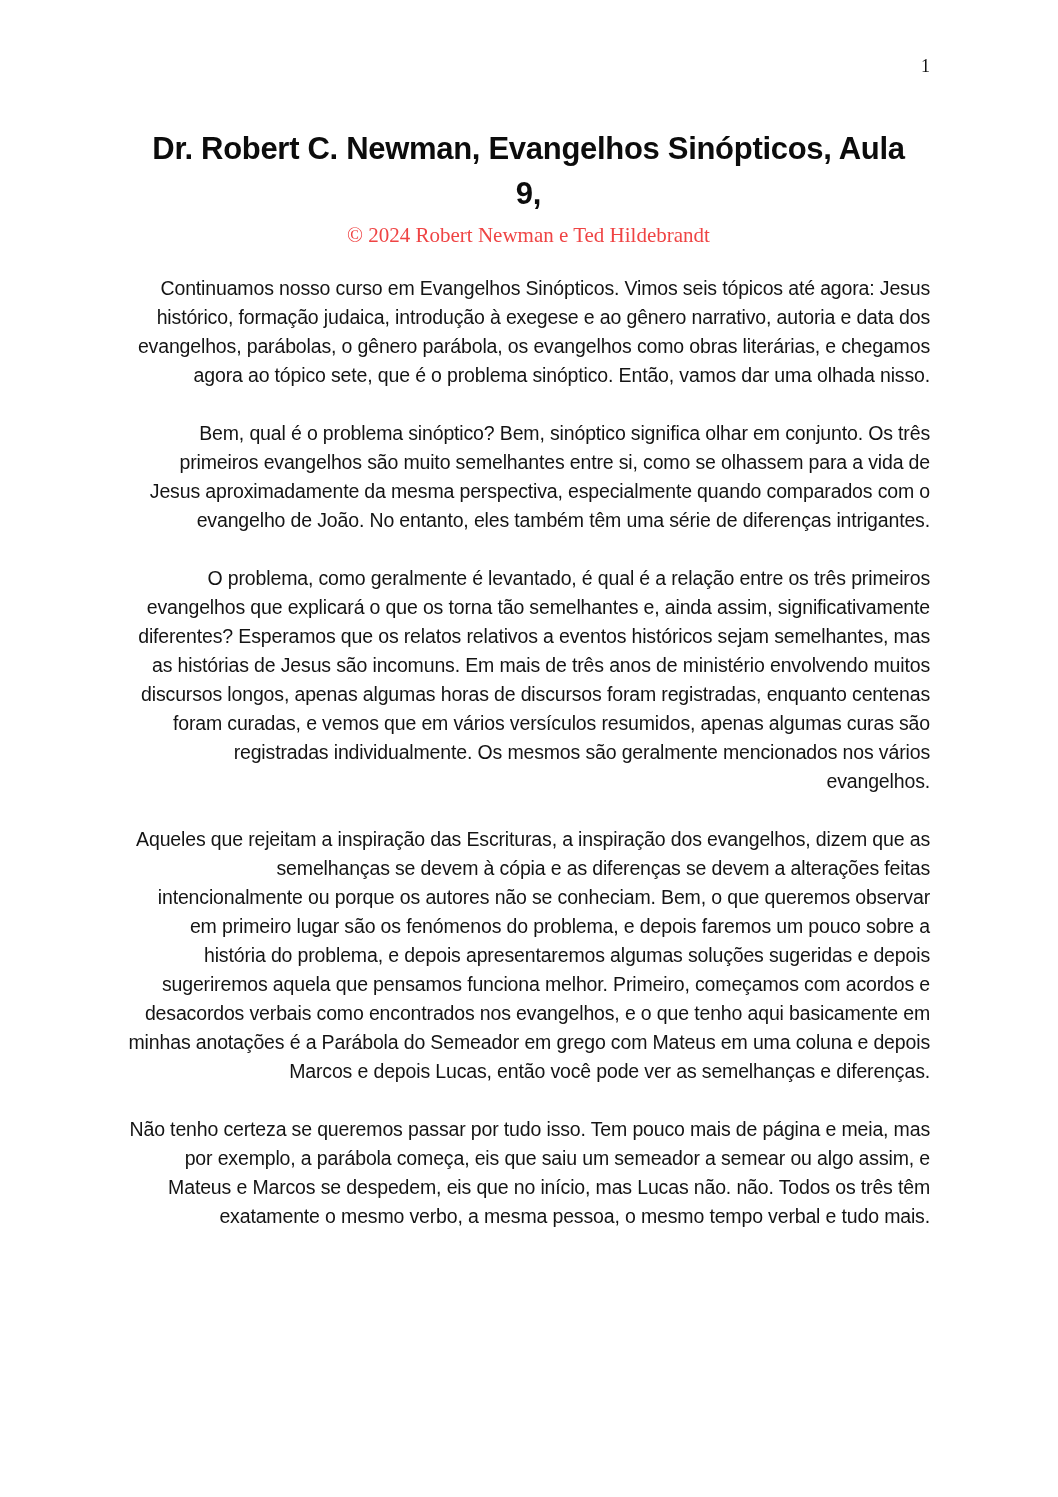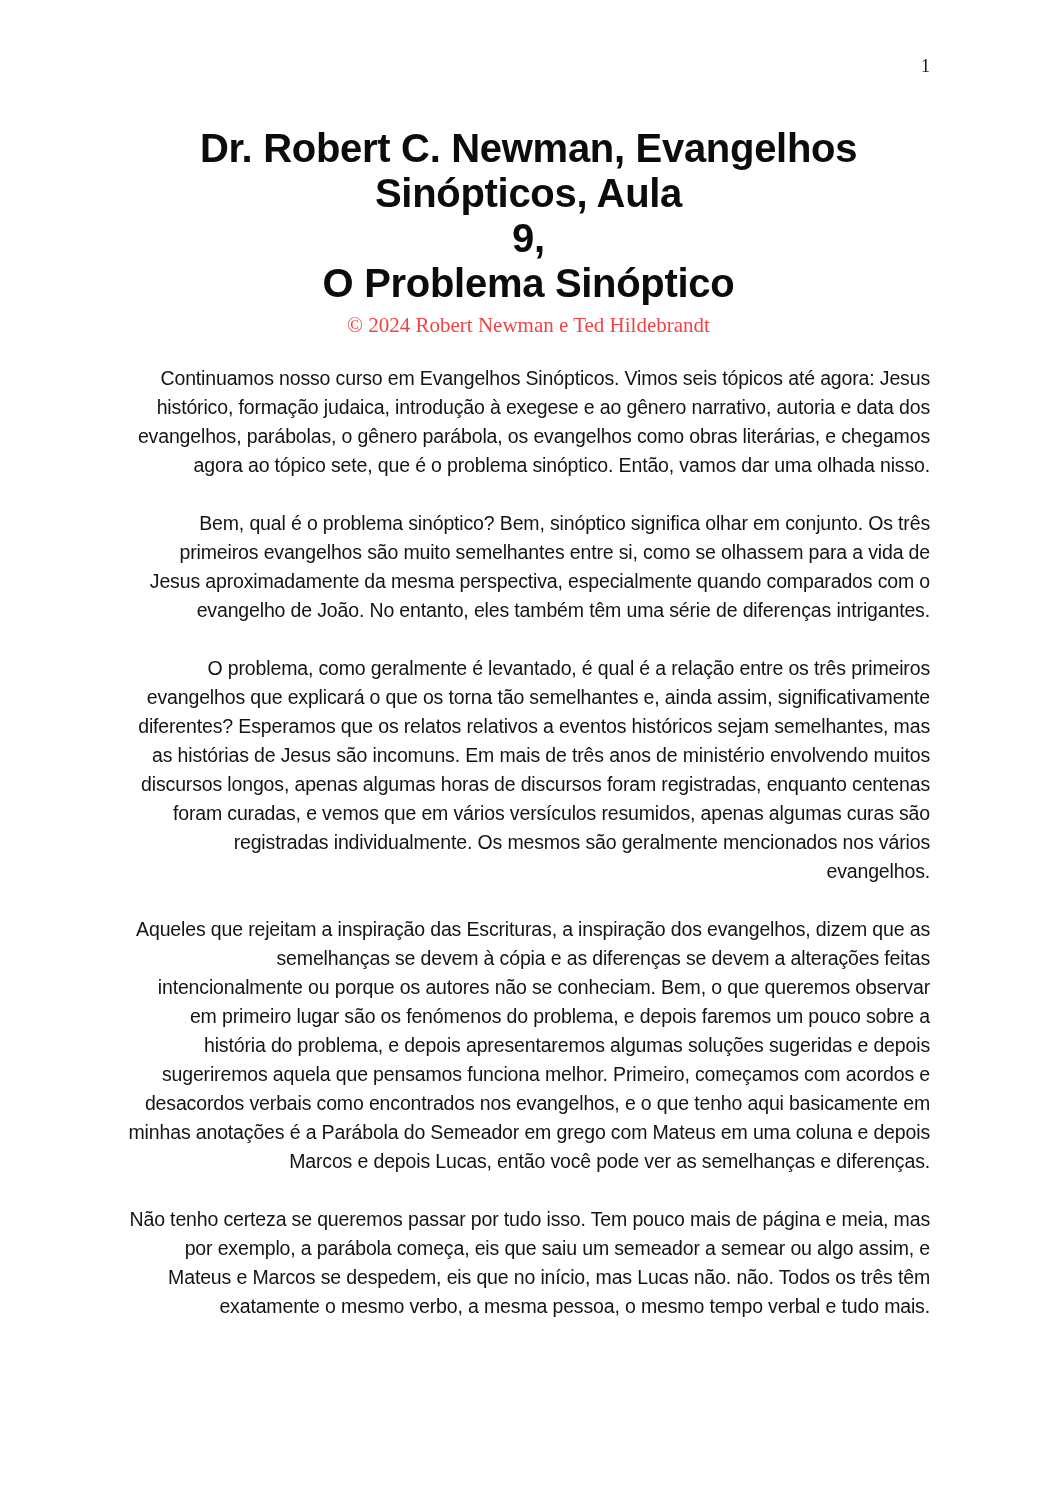--- a/index.html
+++ b/index.html
@@ -25,21 +25,21 @@
     font-family: "Liberation Serif", serif;
     font-size: 18px;
     line-height: 22px;
     color: #131313;
   }
   .doc-title {
     margin: 70px 0 0 0;
     text-align: center;
     font-family: "Liberation Sans", sans-serif;
     font-weight: 700;
-    font-size: 40px;
+    font-size: 31px;
     line-height: 45px;
     letter-spacing: -0.3px;
     color: #0c0c0c;
   }
   .doc-title .tline {
     display: block;
   }
   .copyright {
     margin-top: 5px;
     text-align: center;
@@ -65,21 +65,20 @@
 <body>
 
 <div class="page">
 
   <div class="page-number">1</div>
 
   <header>
     <h1 class="doc-title">
       <span class="tline">Dr. Robert C. Newman, Evangelhos Sinópticos, Aula</span>
       <span class="tline">9,</span>
-      <span class="tline">O Problema Sinóptico</span>
     </h1>
     <div class="copyright">© 2024 Robert Newman e Ted Hildebrandt</div>
   </header>
 
   <main class="body-text">
     <p>Continuamos nosso curso em Evangelhos Sinópticos. Vimos seis tópicos até agora: Jesus histórico, formação judaica, introdução à exegese e ao gênero narrativo, autoria e data dos evangelhos, parábolas, o gênero parábola, os evangelhos como obras literárias, e chegamos agora ao tópico sete, que é o problema sinóptico. Então, vamos dar uma olhada nisso.</p>
     <p>Bem, qual é o problema sinóptico? Bem, sinóptico significa olhar em conjunto. Os três primeiros evangelhos são muito semelhantes entre si, como se olhassem para a vida de Jesus aproximadamente da mesma perspectiva, especialmente quando comparados com o evangelho de João. No entanto, eles também têm uma série de diferenças intrigantes.</p>
     <p>O problema, como geralmente é levantado, é qual é a relação entre os três primeiros evangelhos que explicará o que os torna tão semelhantes e, ainda assim, significativamente diferentes? Esperamos que os relatos relativos a eventos históricos sejam semelhantes, mas as histórias de Jesus são incomuns. Em mais de três anos de ministério envolvendo muitos discursos longos, apenas algumas horas de discursos foram registradas, enquanto centenas foram curadas, e vemos que em vários versículos resumidos, apenas algumas curas são registradas individualmente. Os mesmos são geralmente mencionados nos vários evangelhos.</p>
     <p>Aqueles que rejeitam a inspiração das Escrituras, a inspiração dos evangelhos, dizem que as semelhanças se devem à cópia e as diferenças se devem a alterações feitas intencionalmente ou porque os autores não se conheciam. Bem, o que queremos observar em primeiro lugar são os fenómenos do problema, e depois faremos um pouco sobre a história do problema, e depois apresentaremos algumas soluções sugeridas e depois sugeriremos aquela que pensamos funciona melhor. Primeiro, começamos com acordos e desacordos verbais como encontrados nos evangelhos, e o que tenho aqui basicamente em minhas anotações é a Parábola do Semeador em grego com Mateus em uma coluna e depois Marcos e depois Lucas, então você pode ver as semelhanças e diferenças.</p>
     <p>Não tenho certeza se queremos passar por tudo isso. Tem pouco mais de página e meia, mas por exemplo, a parábola começa, eis que saiu um semeador a semear ou algo assim, e Mateus e Marcos se despedem, eis que no início, mas Lucas não. não. Todos os três têm exatamente o mesmo verbo, a mesma pessoa, o mesmo tempo verbal e tudo mais.</p>

